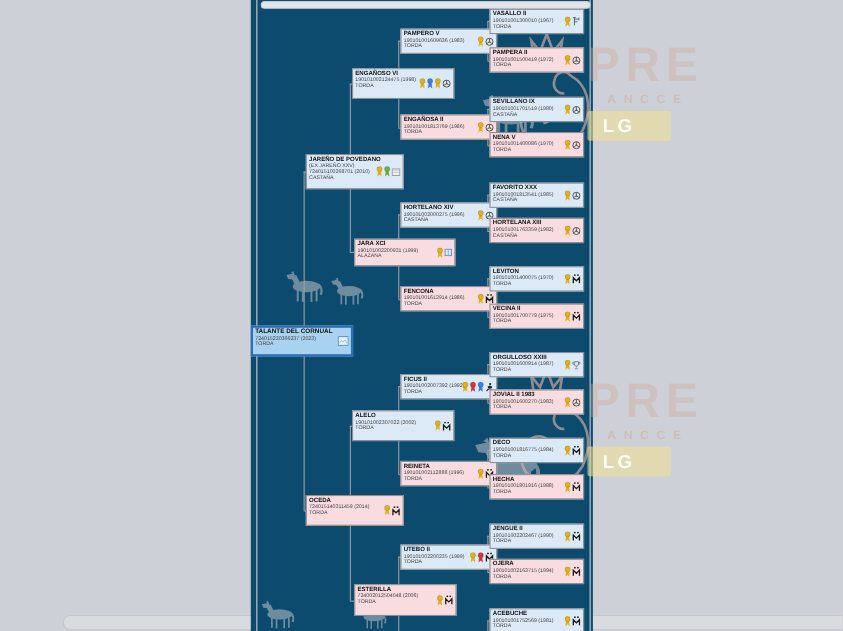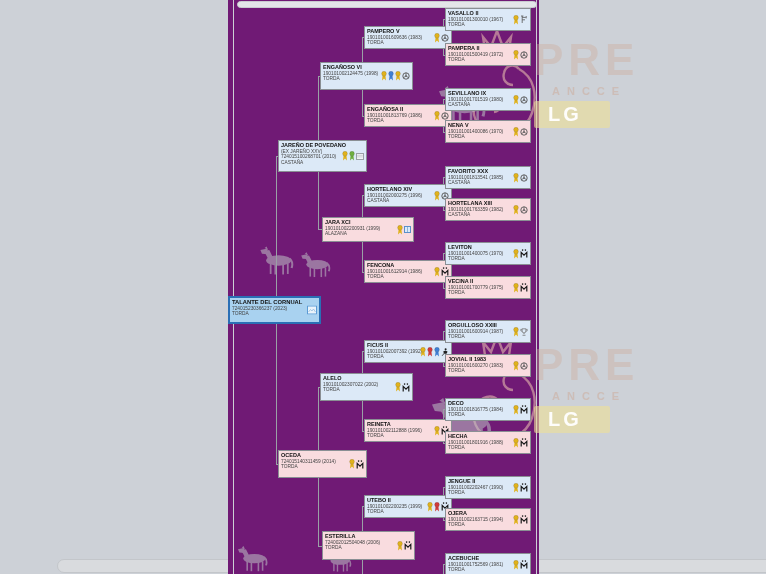--- a/index.html
+++ b/index.html
@@ -1,32 +1,32 @@
 <!DOCTYPE html>
 <html><head>
 <meta charset="utf-8">
 <style>
   html,body{margin:0;padding:0;background:#cdd1d7;}
   #canvas{position:relative;width:766px;height:574px;overflow:hidden;
           font-family:"Liberation Sans","DejaVu Sans",sans-serif;background:var(--bg,#cdd1d7);}
   #bottom-bar{position:absolute;left:57px;top:559px;width:720px;height:14px;z-index:0;
               background:#d9dbde;border:1px solid #c3c6ca;border-radius:7px 0 0 7px;box-sizing:border-box;}
-  #page{position:absolute;left:228px;top:0;width:311px;height:574px;background:#701a75;z-index:1;}
+  #page{position:absolute;left:228px;top:0;width:311px;height:574px;background:#0c4a6e;z-index:1;}
   .hairline{position:absolute;top:0;width:1px;height:574px;background:#ccd0d4;}
   #top-scrollbar{position:absolute;left:237px;top:1px;width:300px;height:7px;z-index:6;
                  background:#e4e6e9;border:1px solid #c9ccd0;border-radius:4px;box-sizing:border-box;}
   
   .wm{position:absolute;left:236px;width:175px;height:118px;z-index:1;pointer-events:none;}
   .wm .brand{position:absolute;left:70px;top:10px;font-size:44px;font-weight:bold;
              letter-spacing:5px;color:rgba(205,170,152,0.38);}
   .wm .org{position:absolute;left:73px;top:60px;font-size:11px;font-weight:bold;
            letter-spacing:7px;color:rgba(205,170,152,0.5);margin-left:15px;}
   .wm .badge{position:absolute;left:70px;top:76px;width:76px;height:27px;border-radius:2px;
              background:rgba(238,223,150,0.6);color:rgba(255,255,255,0.95);
-             font-size:20px;font-weight:bold;letter-spacing:3px;line-height:27px;padding-left:14px;box-sizing:border-box;}
+             font-size:17px;font-weight:bold;letter-spacing:3px;line-height:27px;padding-left:14px;box-sizing:border-box;}
   
   .horse{position:absolute;z-index:1;opacity:0.55;pointer-events:none;}
   
   .vline{position:absolute;width:1px;background:#9aa0a6;z-index:2;}
   
   .node{position:absolute;z-index:3;box-sizing:border-box;border:1px solid #8a8f94;
         padding:1px 2px;cursor:pointer;}
   .node.male{background:var(--male,#dce9f7);}
   .node.female{background:var(--female,#f9dcdf);}
   .node.root{border:2px solid var(--rootb,#2a6fb5);background:var(--rootf,#a9d2f0);}

